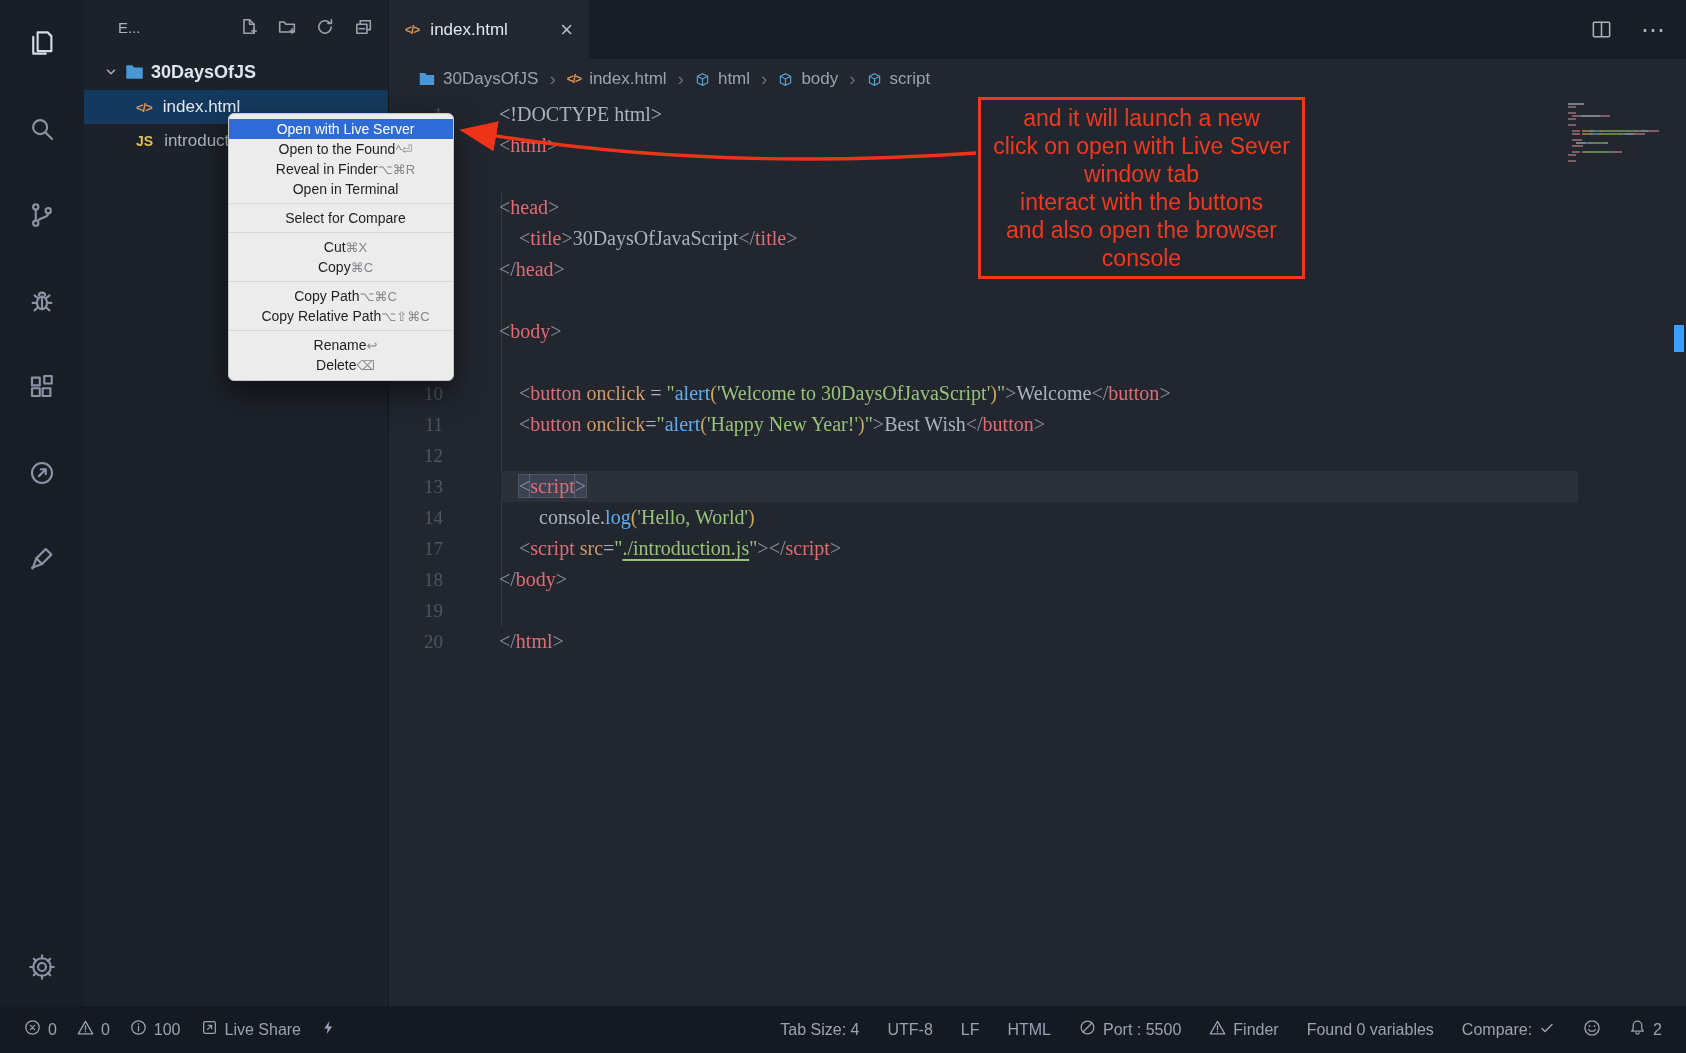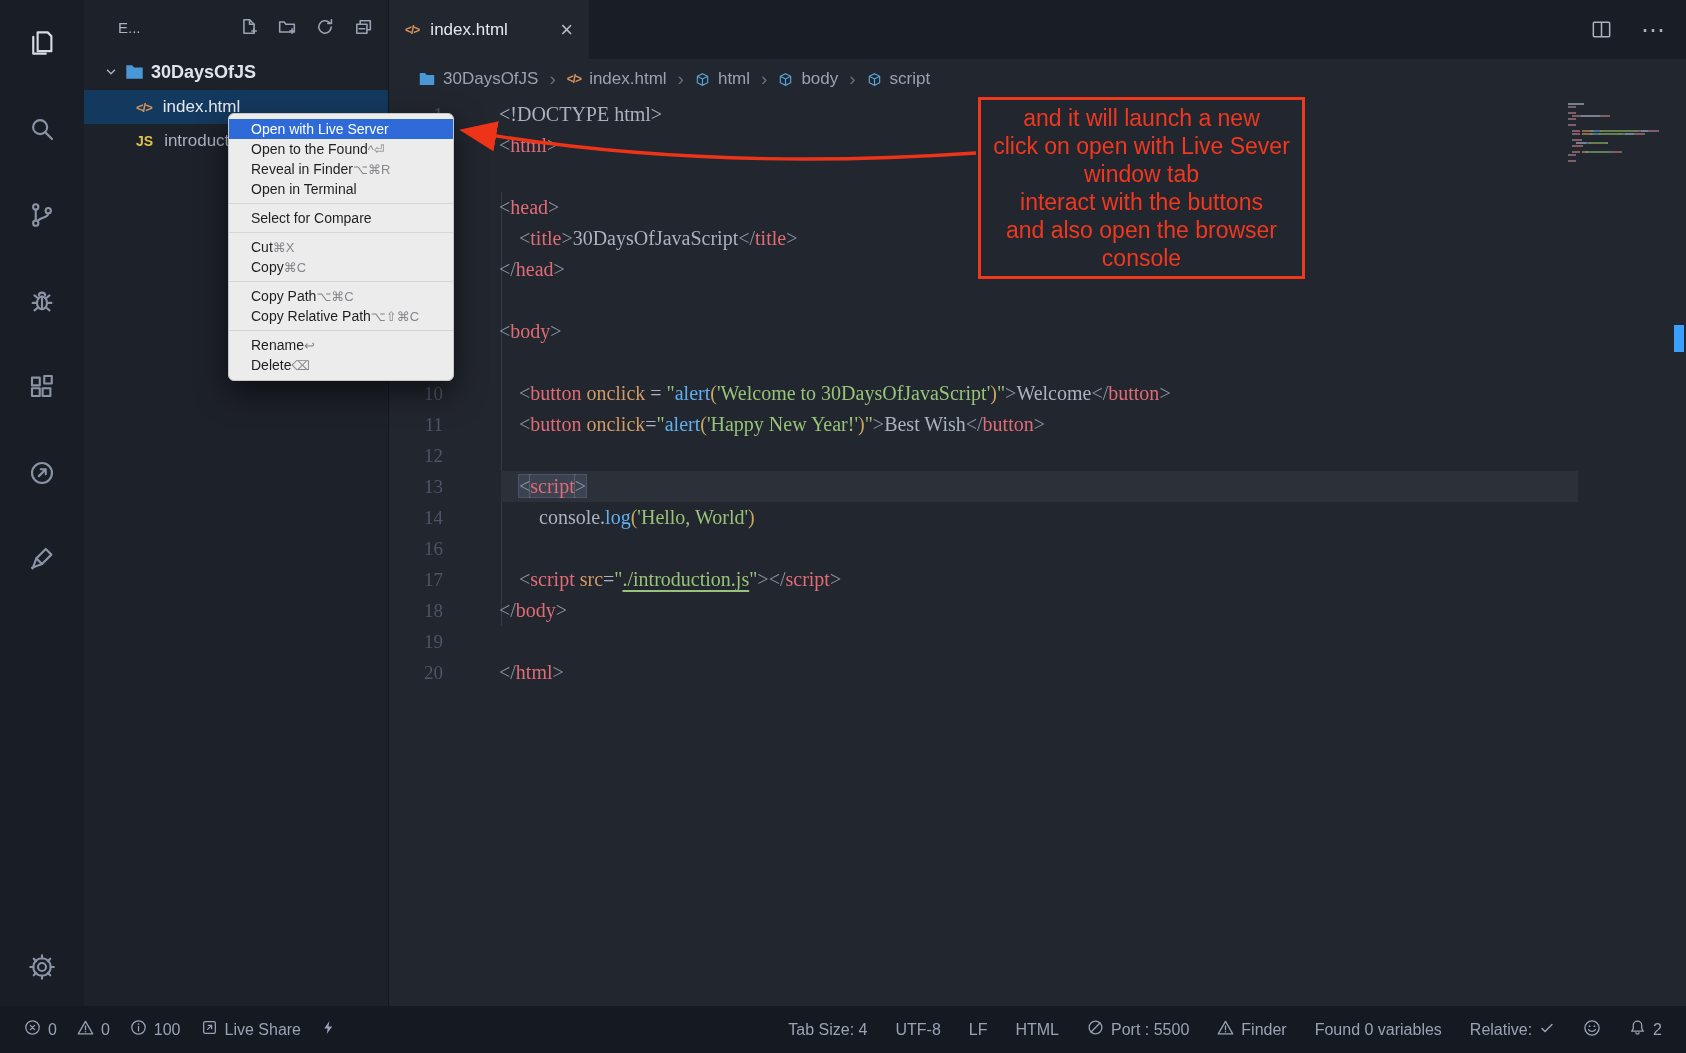--- a/index.html
+++ b/index.html
@@ -83,21 +83,21 @@
   .mm-brk { background:#9c8a55; } .mm-sp { background:transparent !important; }
   .overview-marker { position:absolute; right:2px; top:226px; width:10px; height:27px; background:#3aa0ff; }
 
   
   .context-menu {
     position:absolute; left:228px; top:113px; width:226px;
     background:#ececec; border:1px solid #c6c6c6; border-radius:6px;
     box-shadow:0 12px 30px rgba(0,0,0,.55); padding:5px 0; z-index:50;
     font-size:14px; color:#1f1f1f;
   }
-  .menu-item { display:flex; justify-content:flex-start; align-items:center; height:20px;
+  .menu-item { display:flex; justify-content:center; align-items:center; height:20px;
     padding:0 13px 0 22px; cursor:pointer; }
   .menu-item.selected { background:#2e6bd8; color:#ffffff; }
   .menu-shortcut { color:#86868b; font-size:13px; }
   .menu-item.selected .menu-shortcut { color:#e8eefc; }
   .menu-sep { height:1px; background:#d6d6d6; margin:4px 0; }
 
   
   .annotation-box { position:absolute; left:978px; top:97px; width:327px; height:182px;
     border:3px solid #f0381f; z-index:40; display:flex; align-items:center; justify-content:center; }
   .annotation-text { color:#f0381f; font-size:23px; line-height:28px; text-align:center; width:100%; }
@@ -303,21 +303,20 @@
         <div class="code-line"><span class="gutter">5</span><span class="line-text"><span class="tk-plain">    </span><span class="tk-punct">&lt;</span><span class="tk-tag">title</span><span class="tk-punct">&gt;</span><span class="tk-plain">30DaysOfJavaScript</span><span class="tk-punct">&lt;/</span><span class="tk-tag">title</span><span class="tk-punct">&gt;</span></span></div>
         <div class="code-line"><span class="gutter">6</span><span class="line-text"><span class="tk-punct">&lt;/</span><span class="tk-tag">head</span><span class="tk-punct">&gt;</span></span></div>
         <div class="code-line"><span class="gutter">7</span><span class="line-text"></span></div>
         <div class="code-line"><span class="gutter">8</span><span class="line-text"><span class="tk-punct">&lt;</span><span class="tk-tag">body</span><span class="tk-punct">&gt;</span></span></div>
         <div class="code-line"><span class="gutter">9</span><span class="line-text"></span></div>
         <div class="code-line"><span class="gutter">10</span><span class="line-text"><span class="tk-plain">    </span><span class="tk-punct">&lt;</span><span class="tk-tag">button</span><span class="tk-plain"> </span><span class="tk-attr">onclick</span><span class="tk-plain"> = </span><span class="tk-str">"</span><span class="tk-fn">alert</span><span class="tk-brk">(</span><span class="tk-str">'Welcome to 30DaysOfJavaScript'</span><span class="tk-brk">)</span><span class="tk-str">"</span><span class="tk-punct">&gt;</span><span class="tk-plain">Welcome</span><span class="tk-punct">&lt;/</span><span class="tk-tag">button</span><span class="tk-punct">&gt;</span></span></div>
         <div class="code-line"><span class="gutter">11</span><span class="line-text"><span class="tk-plain">    </span><span class="tk-punct">&lt;</span><span class="tk-tag">button</span><span class="tk-plain"> </span><span class="tk-attr">onclick</span><span class="tk-plain">=</span><span class="tk-str">"</span><span class="tk-fn">alert</span><span class="tk-brk">(</span><span class="tk-str">'Happy New Year!'</span><span class="tk-brk">)</span><span class="tk-str">"</span><span class="tk-punct">&gt;</span><span class="tk-plain">Best Wish</span><span class="tk-punct">&lt;/</span><span class="tk-tag">button</span><span class="tk-punct">&gt;</span></span></div>
         <div class="code-line"><span class="gutter">12</span><span class="line-text"></span></div>
         <div class="code-line active"><span class="gutter">13</span><span class="line-text"><span class="tk-plain">    </span><span class="tk-punct tk-hl">&lt;</span><span class="tk-tag tk-hl">script</span><span class="tk-punct tk-hl">&gt;</span></span></div>
         <div class="code-line"><span class="gutter">14</span><span class="line-text"><span class="tk-plain">        </span><span class="tk-plain">console</span><span class="tk-plain">.</span><span class="tk-fn">log</span><span class="tk-brk">(</span><span class="tk-str">'Hello, World'</span><span class="tk-brk">)</span></span></div>
-        <div class="code-line"><span class="gutter">16</span><span class="line-text"></span></div>
         <div class="code-line"><span class="gutter">17</span><span class="line-text"><span class="tk-plain">    </span><span class="tk-punct">&lt;</span><span class="tk-tag">script</span><span class="tk-plain"> </span><span class="tk-attr">src</span><span class="tk-plain">=</span><span class="tk-str">"</span><span class="tk-str tk-link">./introduction.js</span><span class="tk-str">"</span><span class="tk-punct">&gt;</span><span class="tk-punct">&lt;/</span><span class="tk-tag">script</span><span class="tk-punct">&gt;</span></span></div>
         <div class="code-line"><span class="gutter">18</span><span class="line-text"><span class="tk-punct">&lt;/</span><span class="tk-tag">body</span><span class="tk-punct">&gt;</span></span></div>
         <div class="code-line"><span class="gutter">19</span><span class="line-text"></span></div>
         <div class="code-line"><span class="gutter">20</span><span class="line-text"><span class="tk-punct">&lt;/</span><span class="tk-tag">html</span><span class="tk-punct">&gt;</span></span></div>
       </div>
     <div class="minimap">
         <div class="mm-line">
           <span class="mm-plain" style="width: 15.75px;"></span>
         </div>
         <div class="mm-line">
@@ -593,21 +592,21 @@
             <line x1="8" y1="6.5" x2="8" y2="10"></line>
             <circle cx="8" cy="11.9" r="0.7" fill="currentColor" stroke="none"></circle>
           </svg>
       </span>
       <span>Finder</span>
     </div>
     <div class="sb-item">
         <span>Found 0 variables</span>
       </div>
     <div class="sb-item">
-      <span>Relative:</span>
+      <span>Compare:</span>
       <span>
         <svg width="16" height="16" viewBox="0 0 16 16">
             <path d="M3 8.5l3 3 7-7" stroke-width="1.5"></path>
           </svg>
       </span>
     </div>
     <div class="sb-item">
       <span>
         <svg width="18" height="18" viewBox="0 0 16 16">
             <circle cx="8" cy="8" r="6.3"></circle>

